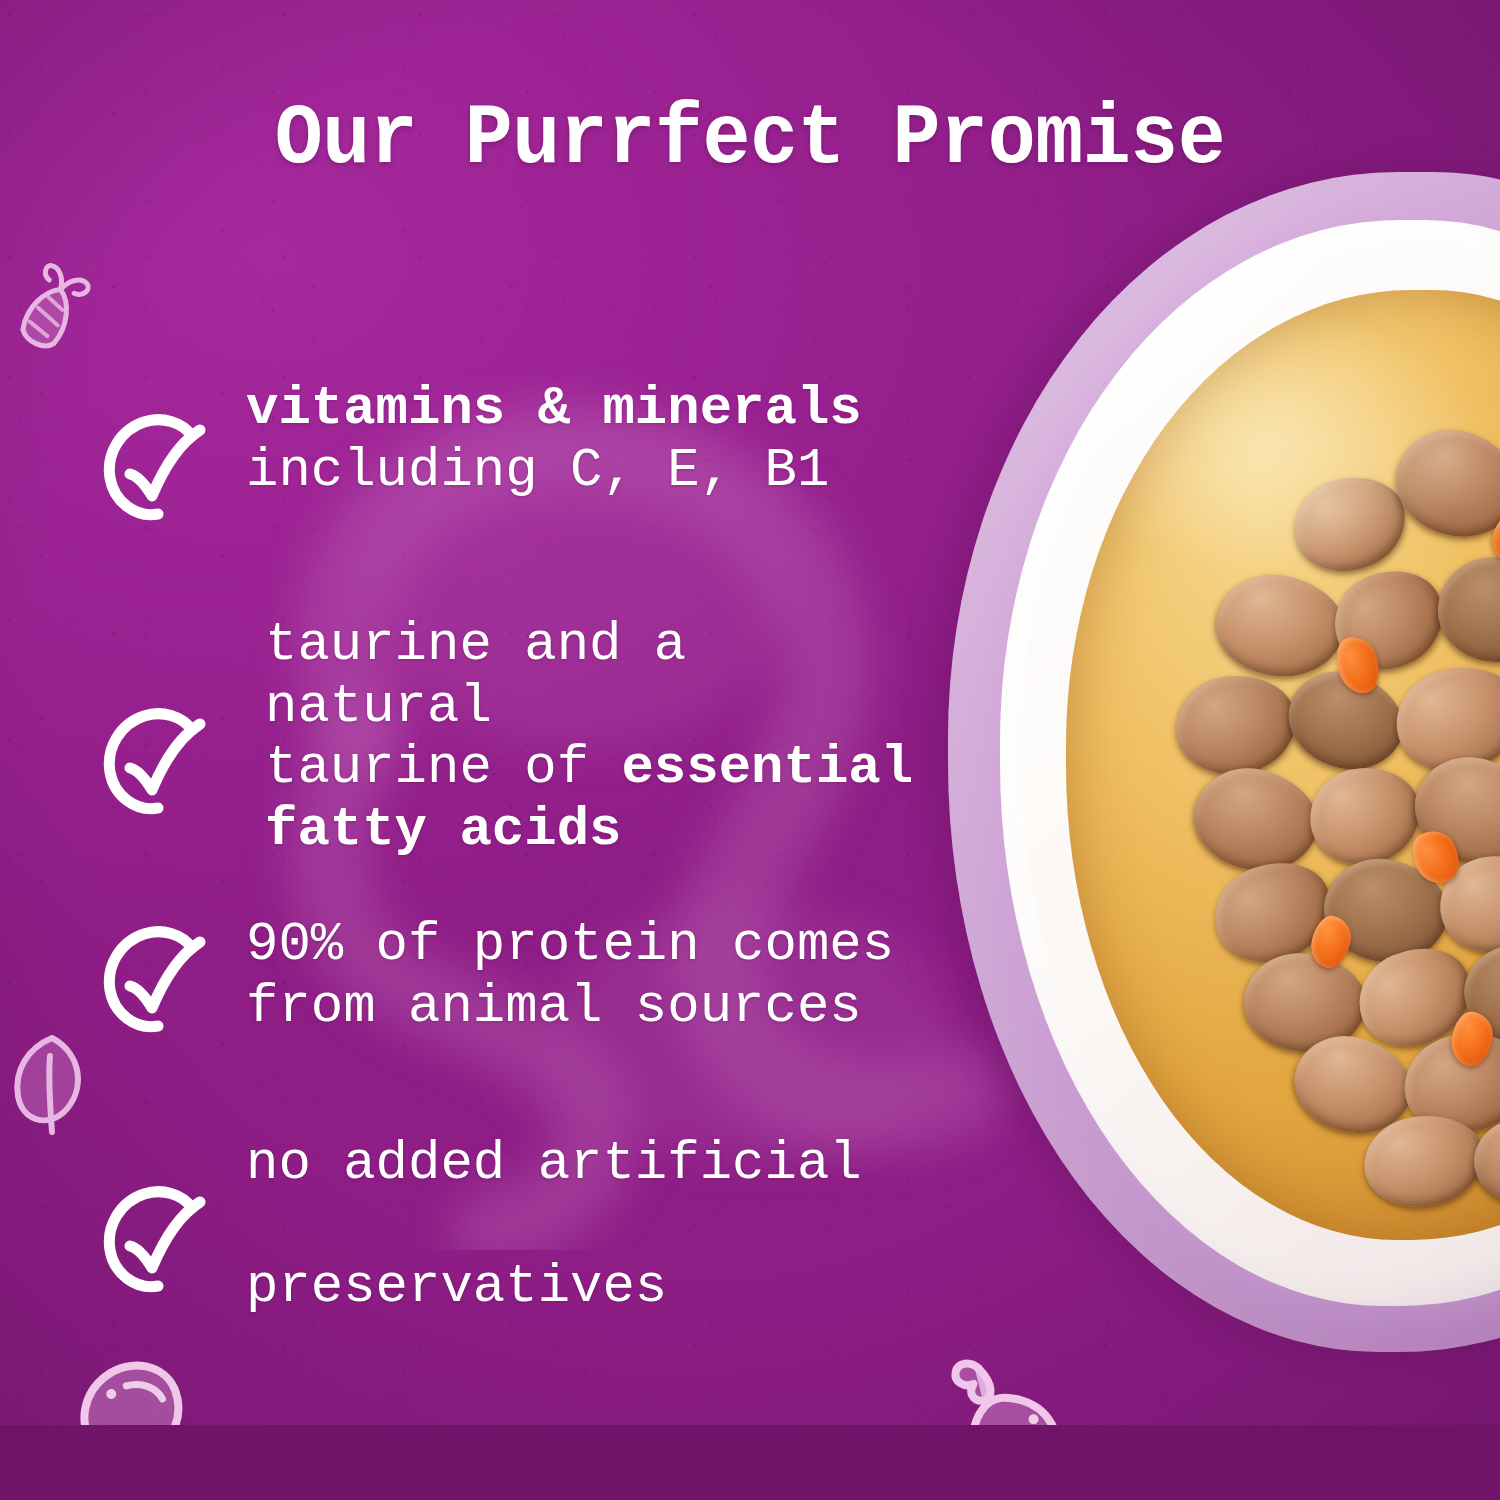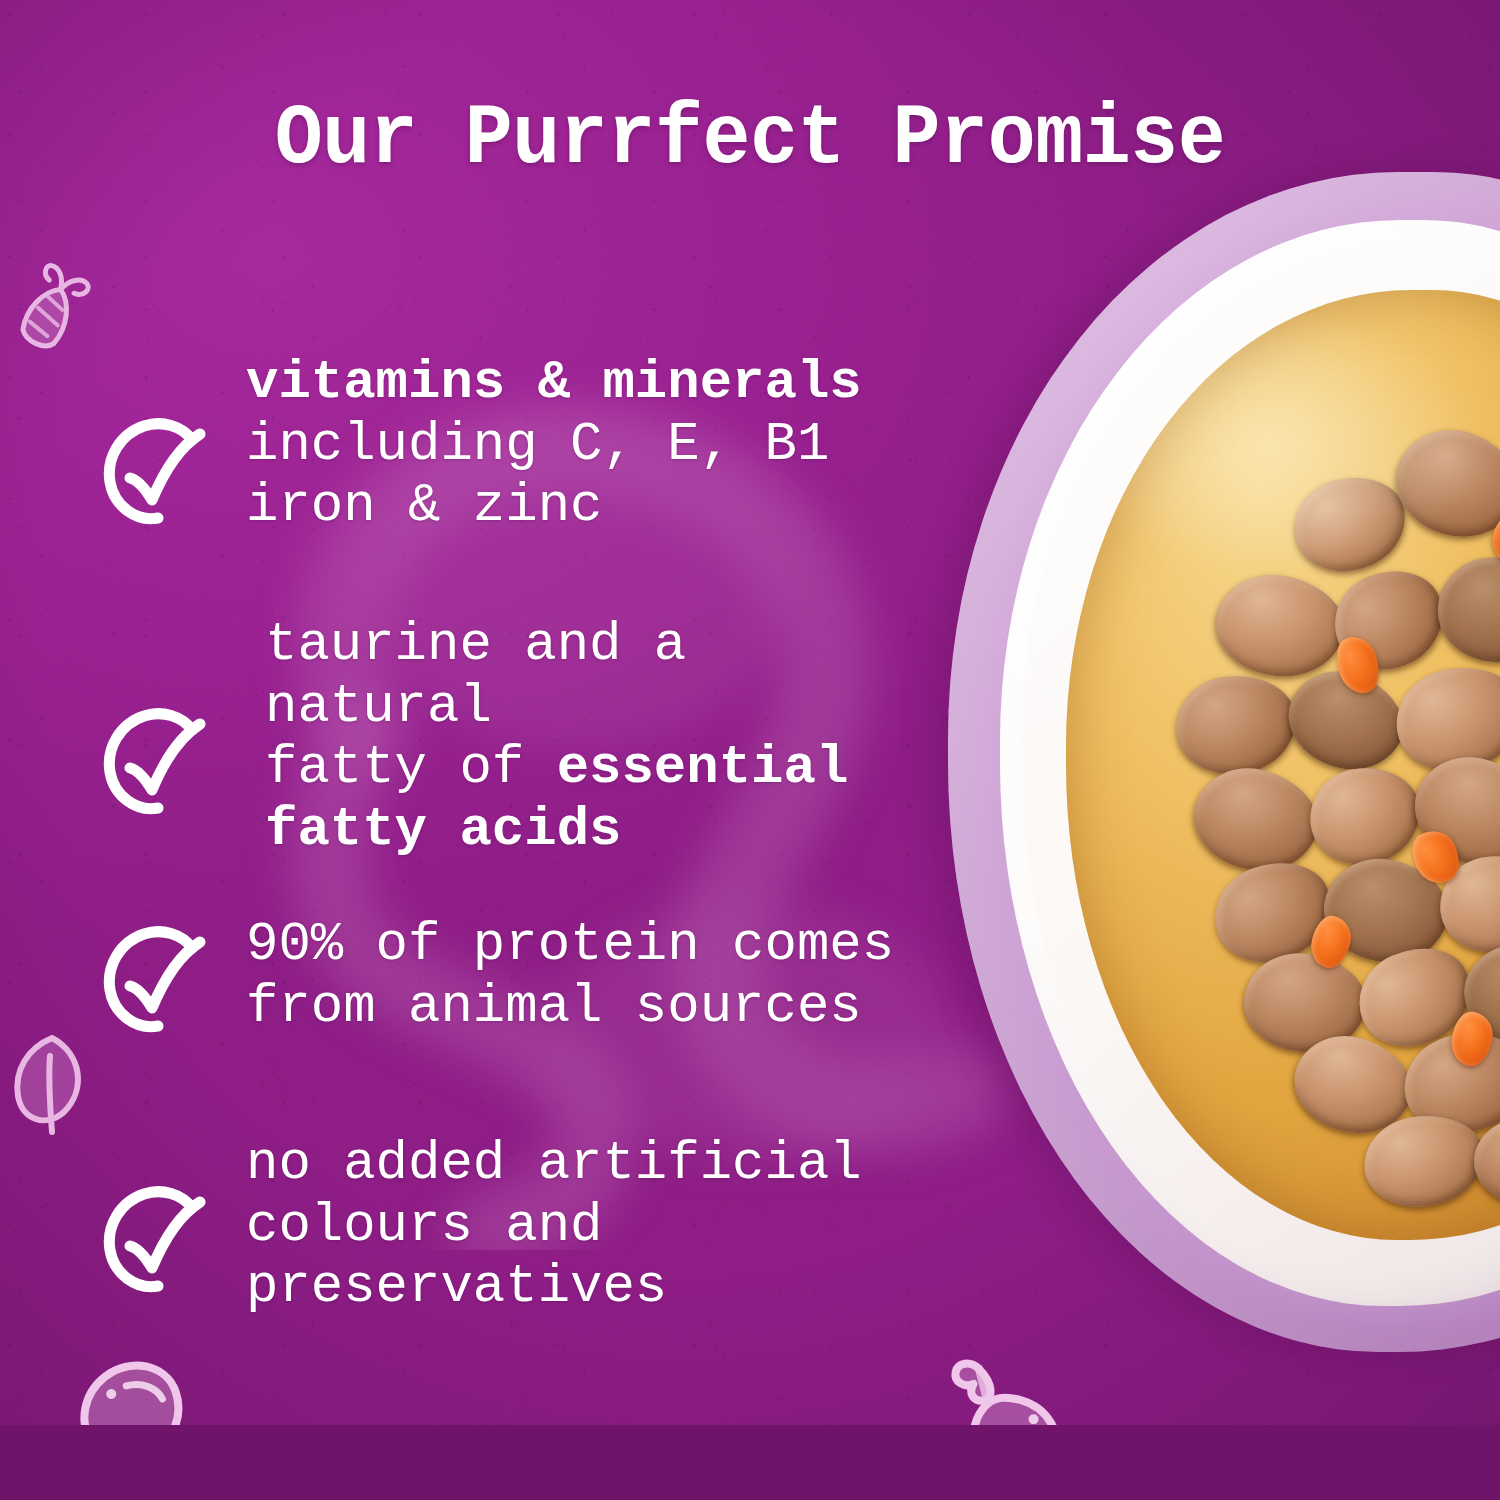--- a/index.html
+++ b/index.html
@@ -298,36 +298,35 @@
         <svg class="check-svg" viewBox="0 0 128 118">
           <g fill="none" stroke="#ffffff" stroke-width="11" stroke-linecap="round" stroke-linejoin="round">
             <path d="M96 26 C 86 12, 66 6, 48 12 C 24 20, 10 44, 14 68 C 18 92, 40 108, 62 104"></path>
             <path d="M34 64 C 42 66, 50 76, 56 86 C 66 62, 82 34, 104 20"></path>
           </g>
         </svg>
       </span>
       <span class="bullet-text">
         <b>vitamins &amp; minerals</b><br>
         <span>including C, E, B1</span><br>
-        <span>iron &amp; zinc</span>
       </span>
     </div>
 
     <div class="bullet bullet-1">
       <span class="check-wrap">
         <svg class="check-svg" viewBox="0 0 128 118">
           <g fill="none" stroke="#ffffff" stroke-width="11" stroke-linecap="round" stroke-linejoin="round">
             <path d="M96 26 C 86 12, 66 6, 48 12 C 24 20, 10 44, 14 68 C 18 92, 40 108, 62 104"></path>
             <path d="M34 64 C 42 66, 50 76, 56 86 C 66 62, 82 34, 104 20"></path>
           </g>
         </svg>
       </span>
       <span class="bullet-text">
         <span>taurine and a natural</span><br>
-        <span>fatty of </span><b>essential</b><br>
+        <span>taurine of </span><b>essential</b><br>
         <b>fatty acids</b>
       </span>
     </div>
 
     <div class="bullet bullet-2">
       <span class="check-wrap">
         <svg class="check-svg" viewBox="0 0 128 118">
           <g fill="none" stroke="#ffffff" stroke-width="11" stroke-linecap="round" stroke-linejoin="round">
             <path d="M96 26 C 86 12, 66 6, 48 12 C 24 20, 10 44, 14 68 C 18 92, 40 108, 62 104"></path>
             <path d="M34 64 C 42 66, 50 76, 56 86 C 66 62, 82 34, 104 20"></path>
@@ -344,21 +343,21 @@
       <span class="check-wrap">
         <svg class="check-svg" viewBox="0 0 128 118">
           <g fill="none" stroke="#ffffff" stroke-width="11" stroke-linecap="round" stroke-linejoin="round">
             <path d="M96 26 C 86 12, 66 6, 48 12 C 24 20, 10 44, 14 68 C 18 92, 40 108, 62 104"></path>
             <path d="M34 64 C 42 66, 50 76, 56 86 C 66 62, 82 34, 104 20"></path>
           </g>
         </svg>
       </span>
       <span class="bullet-text">
         <span>no added artificial</span><br>
-        <span>colours and</span><br>
+        <br>
         <span>preservatives</span>
       </span>
     </div>
   </div>
 
   <svg class="deco deco-carrot" viewBox="0 0 96 104">
     <g transform="rotate(24 48 52)">
       <path d="M48 36 C 62 44, 70 66, 64 88 C 58 98, 38 98, 30 88 C 24 66, 34 44, 48 36 Z" fill="#c97ac2" fill-opacity="0.42" stroke="#e8b6e2" stroke-width="5" stroke-linejoin="round"></path>
       <path d="M40 48 L 58 54 M 35 62 L 60 70 M 33 78 L 55 84" stroke="#e8b6e2" stroke-width="4" stroke-linecap="round" opacity="0.85"></path>
       <path d="M48 36 C 46 24, 38 16, 30 18 C 24 20, 26 30, 34 32" fill="none" stroke="#e8b6e2" stroke-width="5" stroke-linecap="round"></path>

